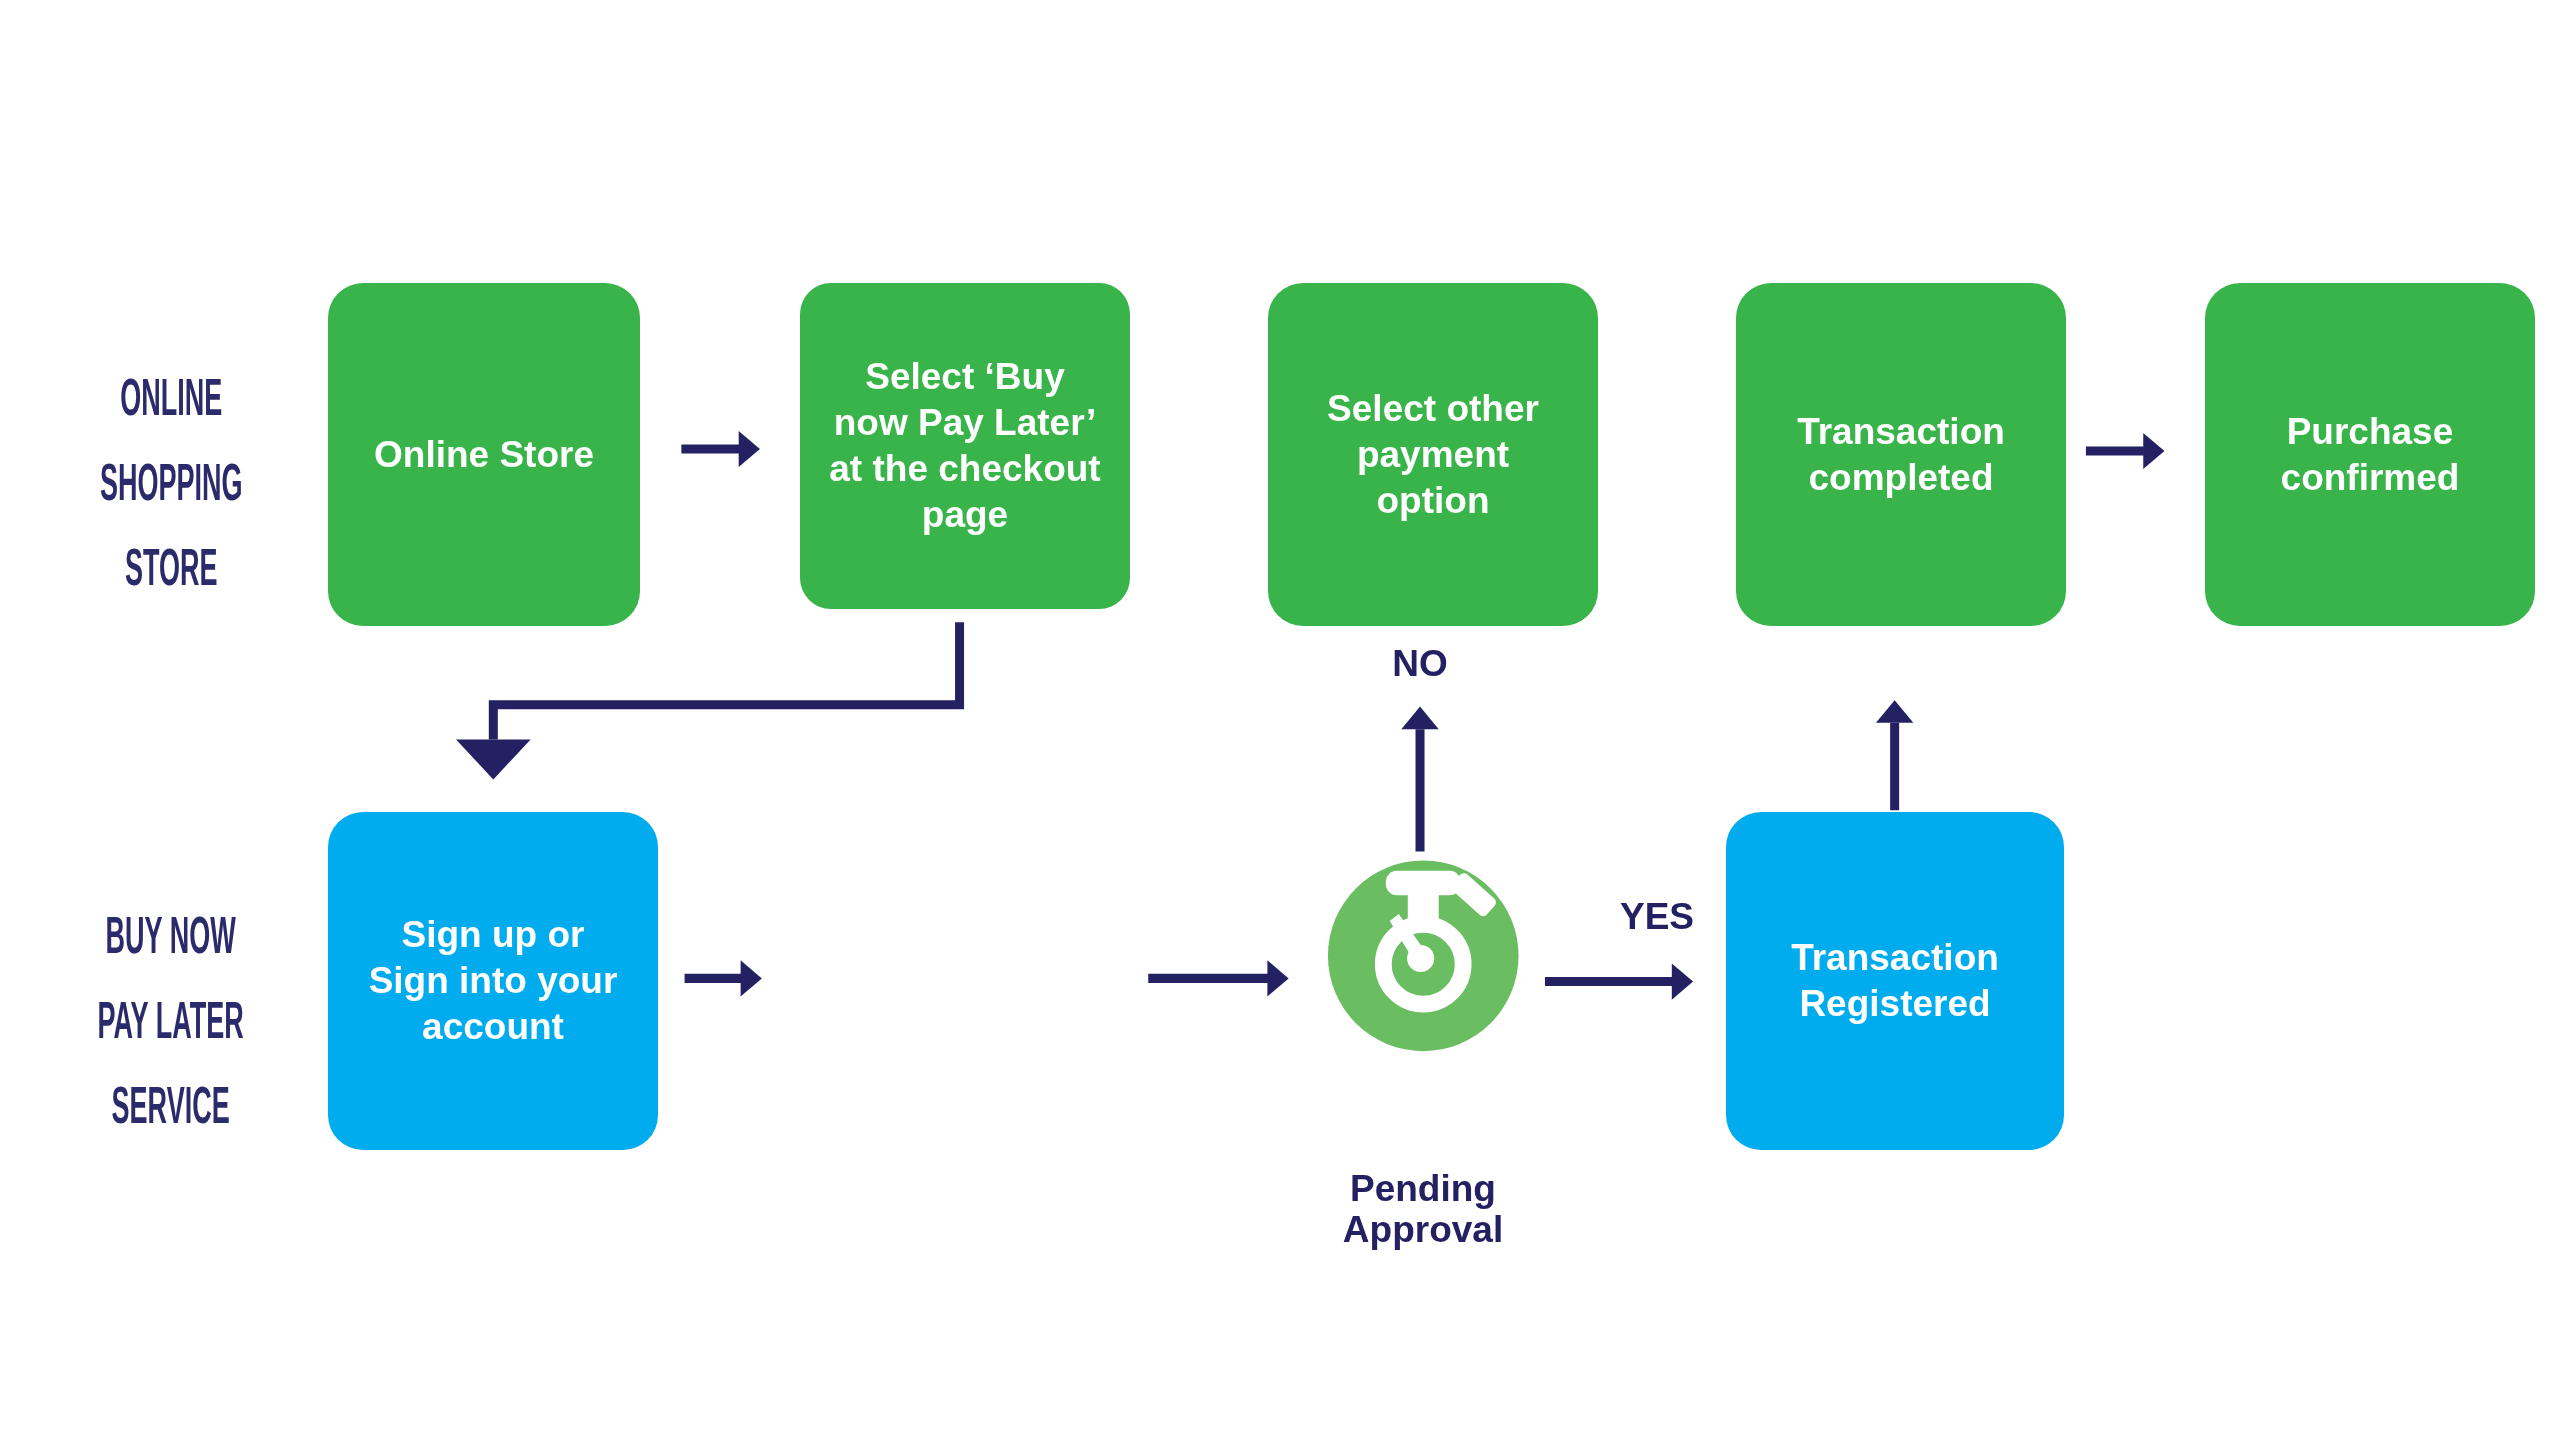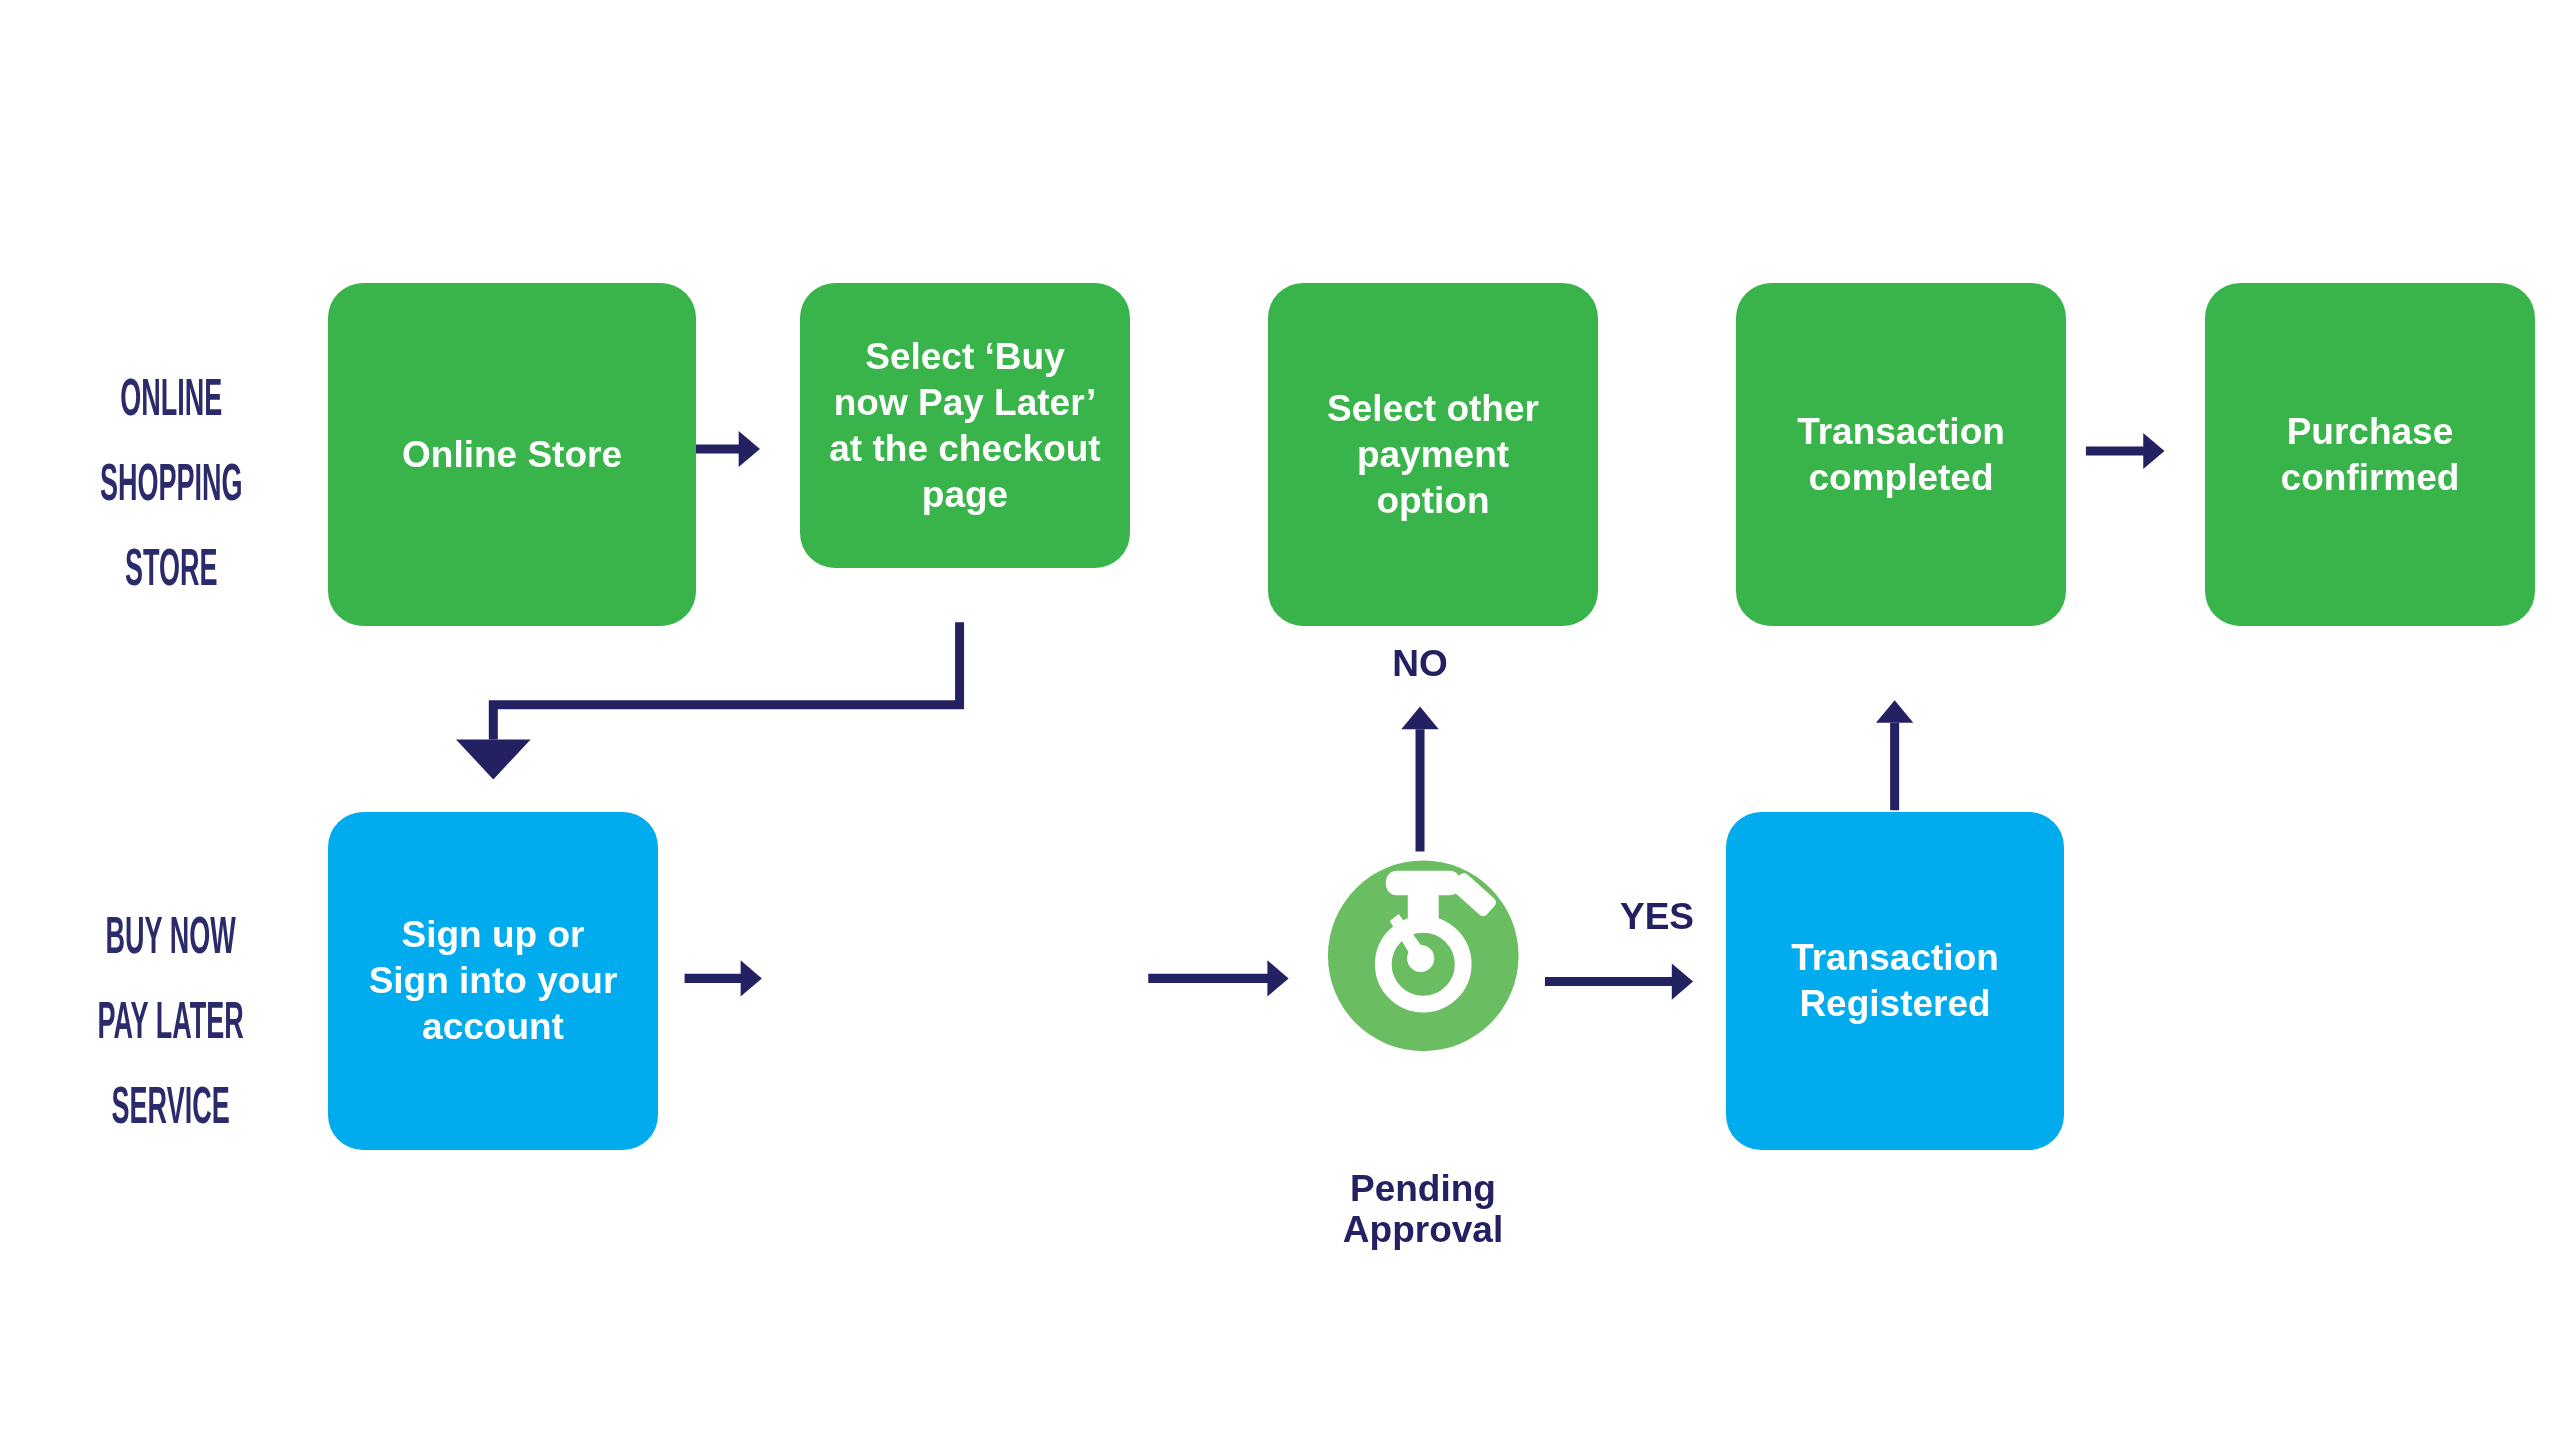--- a/index.html
+++ b/index.html
@@ -87,22 +87,22 @@
     <div class="squeeze">ONLINE
 SHOPPING
 STORE</div>
   </div>
   <div class="lane-label" style="left:19.3px;top:895px;width:303px;height:251px;">
     <div class="squeeze">BUY NOW
 PAY LATER
 SERVICE</div>
   </div>
 
-  <div class="node green" style="left:328px;top:283px;width:368px;height:343px;">Online Store</div>
-  <div class="node green" style="left:800px;top:283px;width:330px;height:285px;">Select ‘Buy
+  <div class="node green" style="left:328px;top:283px;width:312px;height:343px;">Online Store</div>
+  <div class="node green" style="left:800px;top:283px;width:330px;height:326px;border-radius:31px;">Select ‘Buy
 now Pay Later’
 at the checkout
 page</div>
   <div class="node green" style="left:1268px;top:283px;width:330px;height:343px;">Select other
 payment
 option</div>
   <div class="node green" style="left:1736px;top:283px;width:330px;height:343px;">Transaction
 completed</div>
   <div class="node green" style="left:2205px;top:283px;width:330px;height:343px;">Purchase
 confirmed</div>

